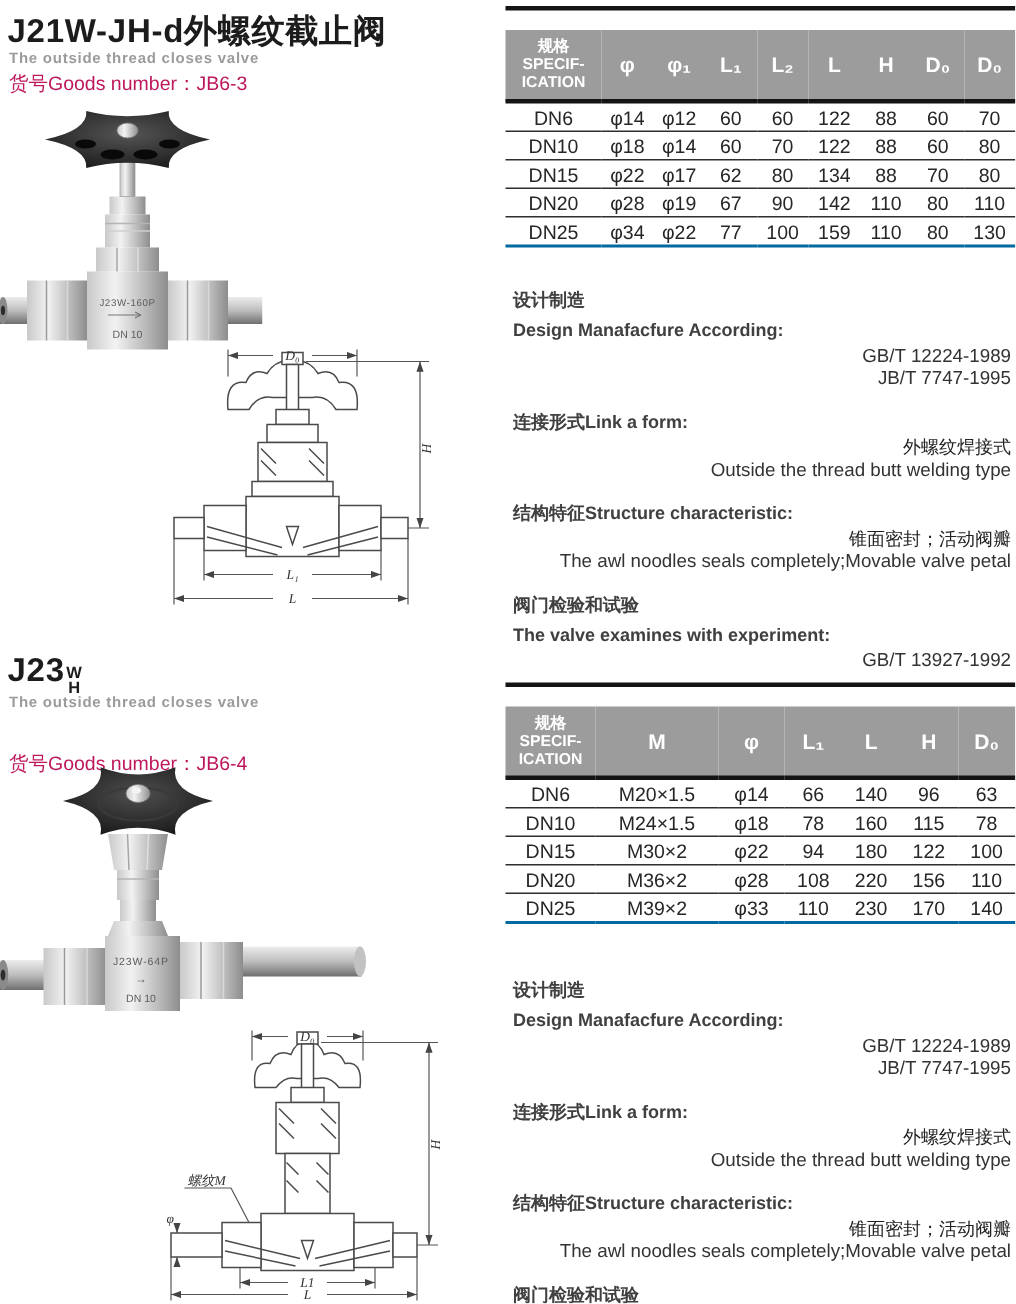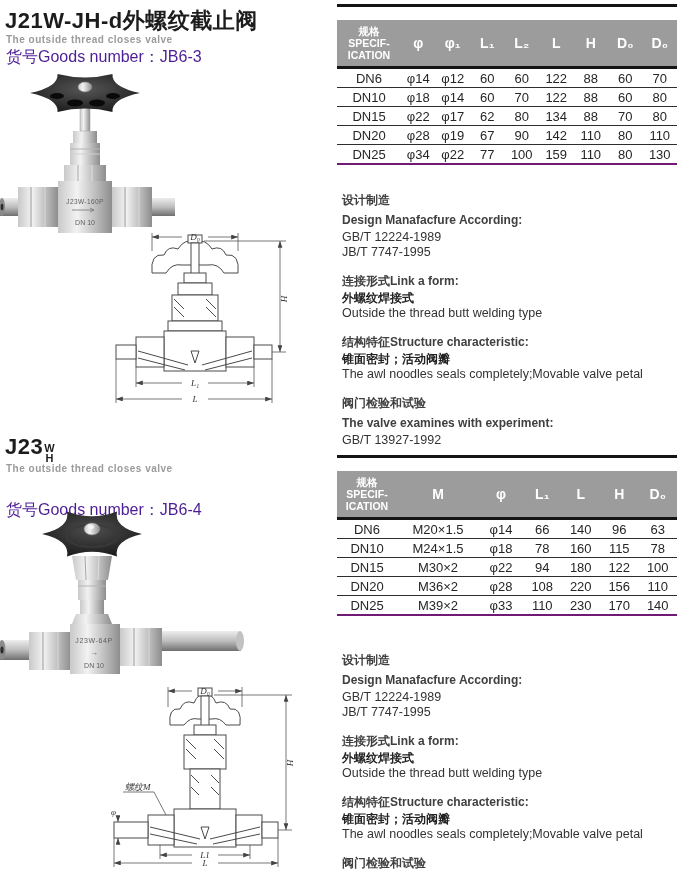--- a/index.html
+++ b/index.html
@@ -3,45 +3,45 @@
 <meta charset="utf-8">
 <style>
   html,body{margin:0;padding:0;background:#fff;}
   .page{position:relative;width:677px;height:869px;background:#fff;overflow:hidden;
         font-family:"Liberation Sans",sans-serif;color:#1c1c1c;}
   .abs{position:absolute;}
 
   
   .p-title{font-size:22px;font-weight:bold;letter-spacing:0.5px;white-space:nowrap;}
   .p-sub{font-size:10px;font-weight:bold;color:#9b9b9b;letter-spacing:0.5px;}
-  .p-goods{font-size:16px;color:#4c1d95;}
+  .p-goods{font-size:13px;color:#be185d;}
   .stack{display:inline-flex;flex-direction:column;vertical-align:2px;margin:0 1px;}
   .stack span{font-size:11px;font-weight:bold;line-height:10px;}
 
   
   .tbl-wrap{border-top:3px solid #141414;padding-top:13px;width:340px;}
   table.spec-table{border-collapse:collapse;table-layout:fixed;width:340px;}
   .spec-table th{background:#9c9c9c;color:#fff;font-weight:bold;vertical-align:middle;
                  text-align:center;height:46px;padding:0;font-size:14px;white-space:pre-line;}
   .spec-table th:first-child{font-size:10.5px;line-height:12px;}
   .spec-table thead th{border-bottom:3px solid #141414;}
   .spec-table td{text-align:center;font-size:13px;color:#262626;height:16px;padding:1px 0;
                  border-bottom:1px solid #2e2e2e;white-space:nowrap;}
-  .spec-table tbody tr:last-child td{border-bottom:2px solid #701a75;}
+  .spec-table tbody tr:last-child td{border-bottom:2px solid #0369a1;}
   .t1 th:nth-child(1),.t1 td:nth-child(1){width:64px;}
   .t2 th:nth-child(1),.t2 td:nth-child(1){width:60px;}
   .t2 th:nth-child(2),.t2 td:nth-child(2){width:82px;}
   .t2 th:nth-child(3),.t2 td:nth-child(3){width:44px;}
 
   
   .info-block{width:332px;}
   .info-section{margin-bottom:11px;}
   .info-head{font-size:12px;font-weight:bold;line-height:20px;color:#404040;}
-  .info-line{font-size:12.5px;line-height:15px;color:#333;}
-  .info-line.b{font-weight:bold;font-size:12px;color:#222;}
+  .info-line{font-size:12.5px;line-height:15px;color:#333;text-align:right;}
+  .info-line.b{font-weight:normal;font-size:12px;color:#222;}
 
   svg{display:block;}
   .dln{stroke:#4a4a4a;stroke-width:1;fill:none;}
   .dfill{stroke:#4a4a4a;stroke-width:1;fill:#fff;}
   .dim{stroke:#555;stroke-width:0.8;fill:none;}
   .dtext{font-family:"Liberation Serif",serif;font-style:italic;font-size:9px;fill:#333;}
   .mark{font-family:"Liberation Sans",sans-serif;fill:#5d5d5d;}
 </style>
 </head>
 <body>

